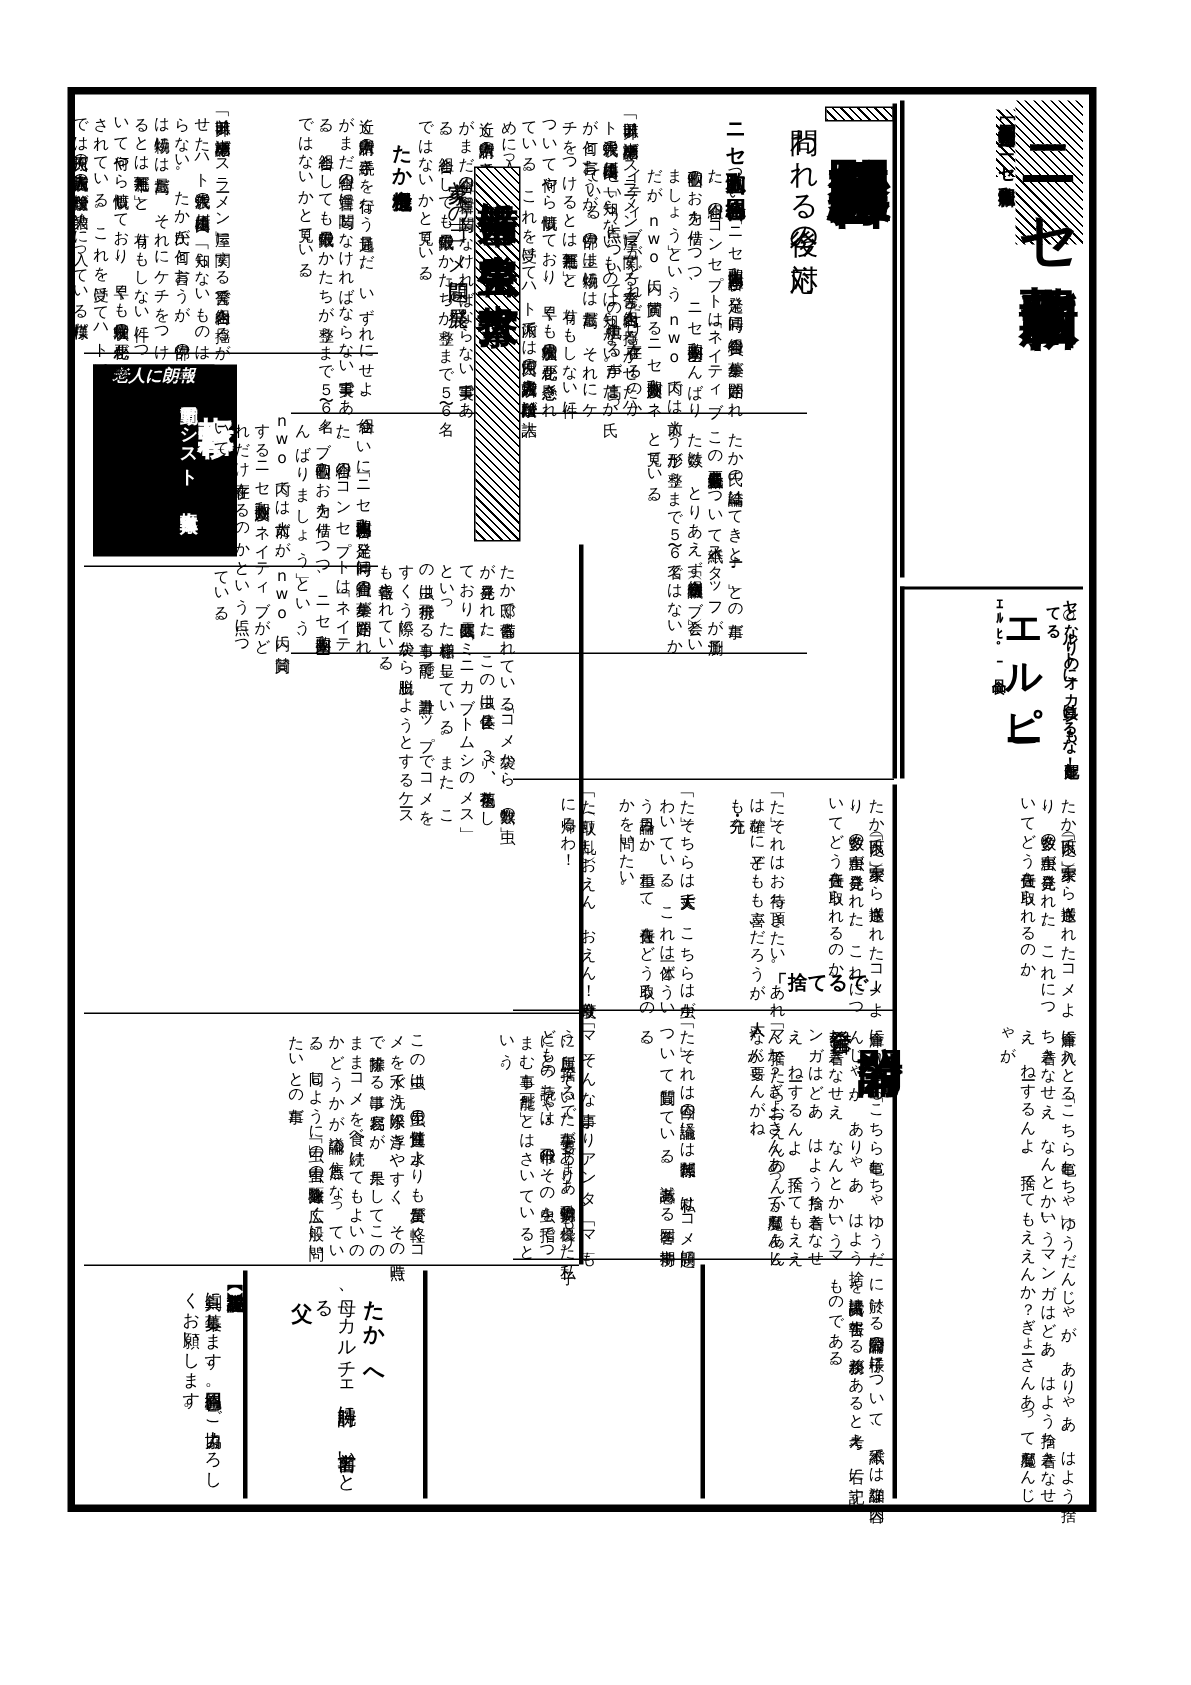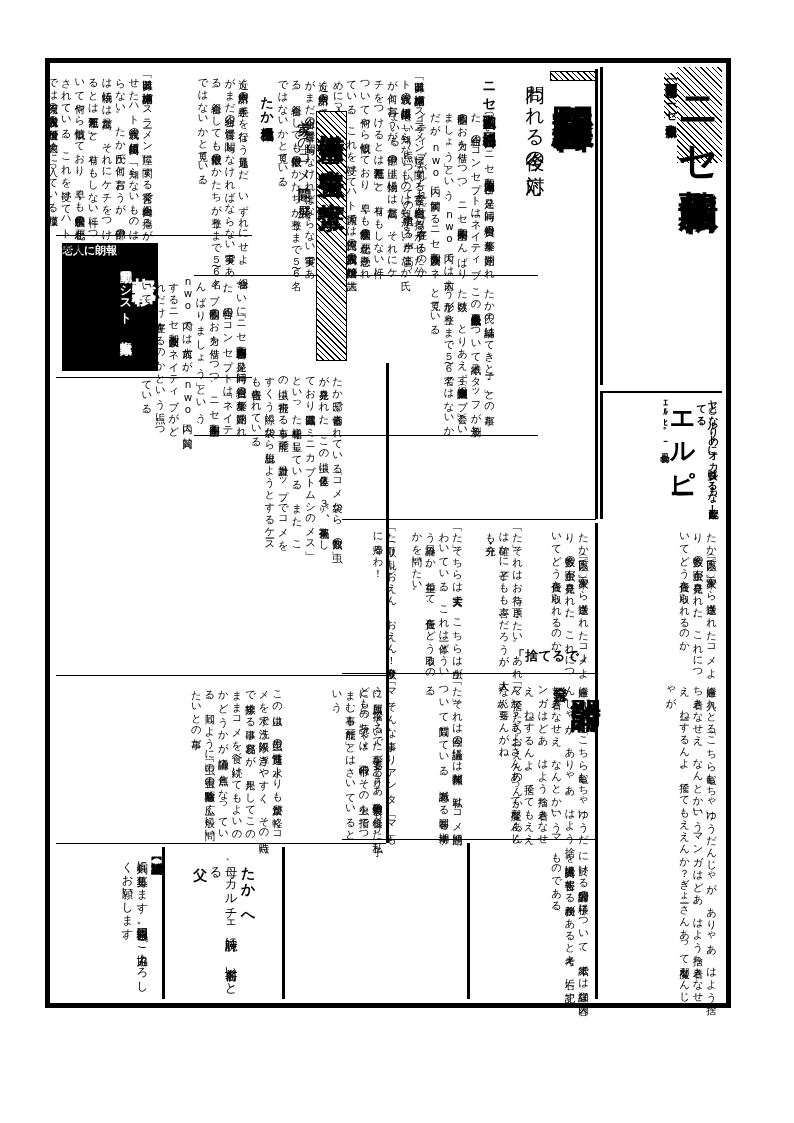--- a/index.html
+++ b/index.html
@@ -184,21 +184,21 @@
   .ad-bike{
     position:absolute; left:12px; top:180px;
     width:96px; height:128px;
     background:#000; color:#fff;
     display:flex; flex-direction:row-reverse;
     padding:2px;
   }
   .ad-bike-banner{
     position:absolute; left:0; top:0; width:81px; height:16px;
     background:#000; color:#fff; font-size:11px; font-weight:bold;
-    line-height:16px;
+    text-align:center; line-height:16px;font-style:italic;
   }
   .ad-bike-inner{ margin-top:17px; display:flex; flex-direction:row-reverse; height:108px;}
   .ad-bike-name{ font-size:24px; font-weight:bold; line-height:1.0; letter-spacing:-0.04em;}
   .ad-bike-copy{ font-size:12px; font-weight:bold; line-height:1.12; }
 
   
   .ad-msg{
     position:absolute; left:120px; top:790px;
     width:108px; height:146px;
     display:flex; flex-direction:row-reverse; justify-content:center;

